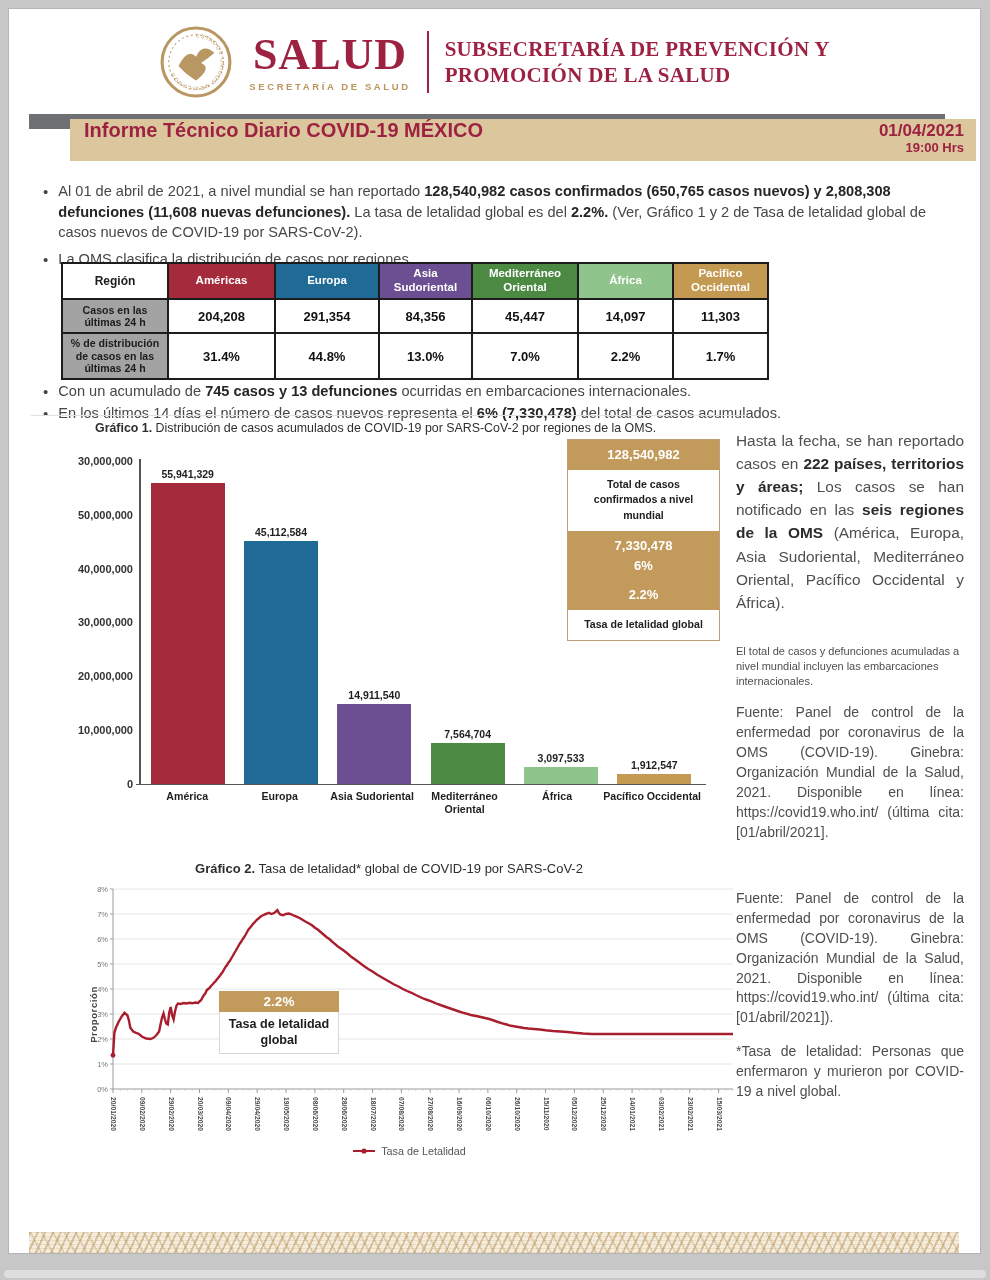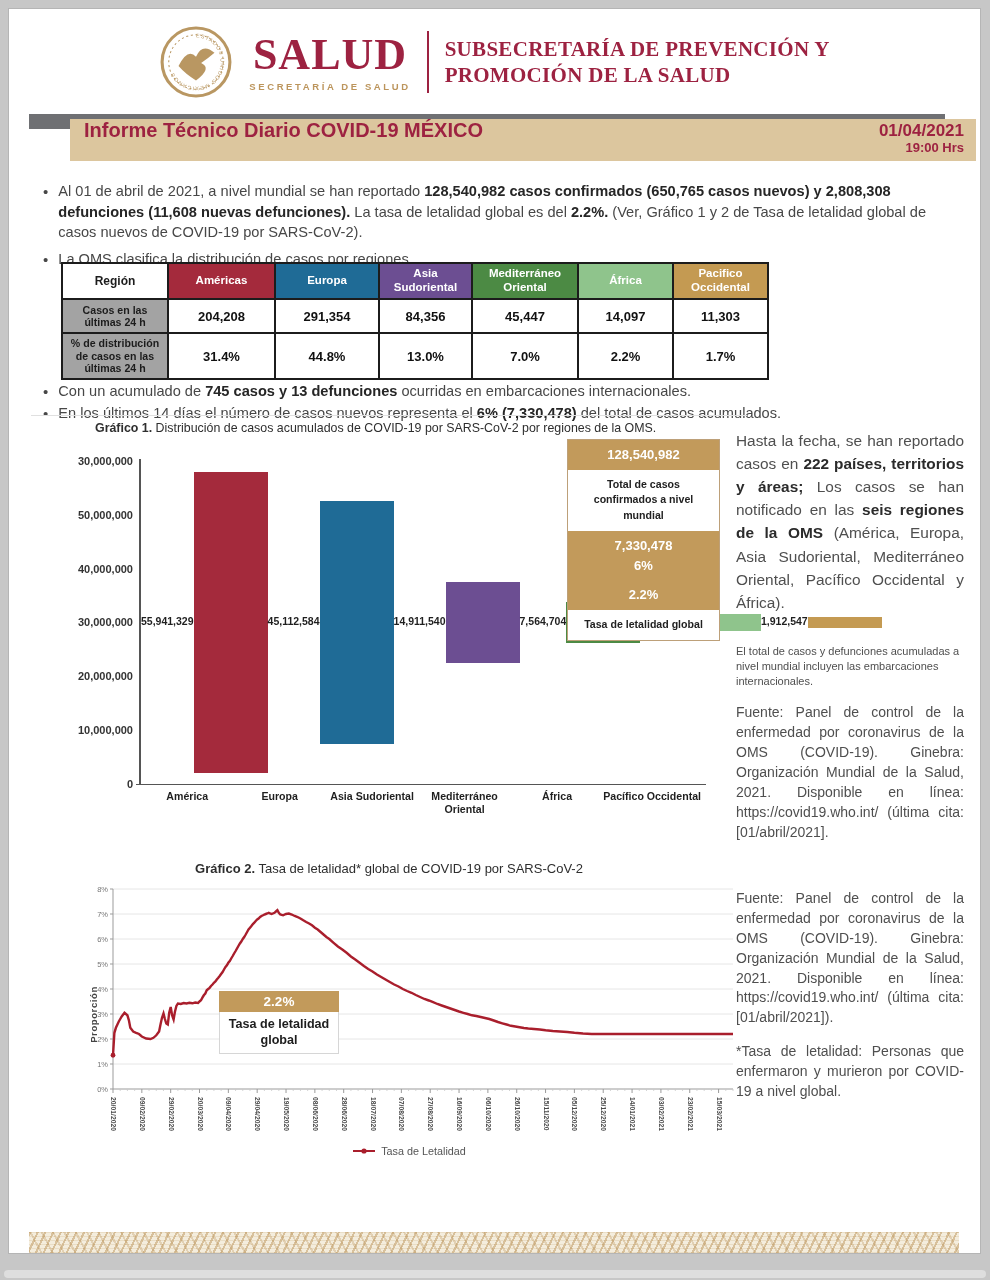--- a/index.html
+++ b/index.html
@@ -50,21 +50,21 @@
 
   
   .c1-title{position:absolute;top:412px;left:86px;font-size:12.4px;color:#2e2e2e;}
   .c1-title .tprefix{font-weight:bold;}
   .chart1{position:absolute;top:430px;left:30px;width:700px;height:392px;}
   .c1-yaxis{position:absolute;left:0;top:15px;width:94px;height:337px;display:flex;flex-direction:column;justify-content:space-between;align-items:flex-end;}
   .c1-ylab{font-size:11px;font-weight:bold;color:#333;height:14px;line-height:14px;}
   .c1-vaxis{position:absolute;left:100px;top:20px;width:1.5px;height:326px;background:#555;}
   .c1-baseline{position:absolute;left:97px;top:344.5px;width:570px;height:1.5px;background:#555;}
   .c1-bars{position:absolute;left:102px;top:22px;width:560px;height:323px;display:flex;align-items:flex-end;}
-  .c1-slot{flex:1;display:flex;flex-direction:row;justify-content:flex-end;align-items:center;height:100%;}
+  .c1-slot{flex:1;display:flex;flex-direction:column;justify-content:flex-end;align-items:center;height:100%;}
   .c1-val{font-size:10.5px;font-weight:bold;color:#1f1f1f;margin-bottom:3px;white-space:nowrap;}
   .c1-bar{width:74px;}
   .c1-xlabels{position:absolute;left:102px;top:351px;width:560px;display:flex;}
   .c1-xslot{flex:1;text-align:center;font-size:10.6px;font-weight:bold;color:#1f1f1f;line-height:1.25;}
   .c1-xline{white-space:nowrap;}
   .stats-box{position:absolute;left:528px;top:0;width:153px;border:1px solid #b headers;border:1px solid #bda079;background:#5eead4;z-index:5;}
   .sb-row{text-align:center;}
   .sb-tan{background:#C29A5B;color:#fff;font-weight:bold;font-size:13px;padding:5px 2px;}
   .sb-tan .sb-line{line-height:1.5;}
   .sb-white{background:#fff;color:#222;font-weight:bold;font-size:10.6px;padding:7px 6px;line-height:1.5;}

